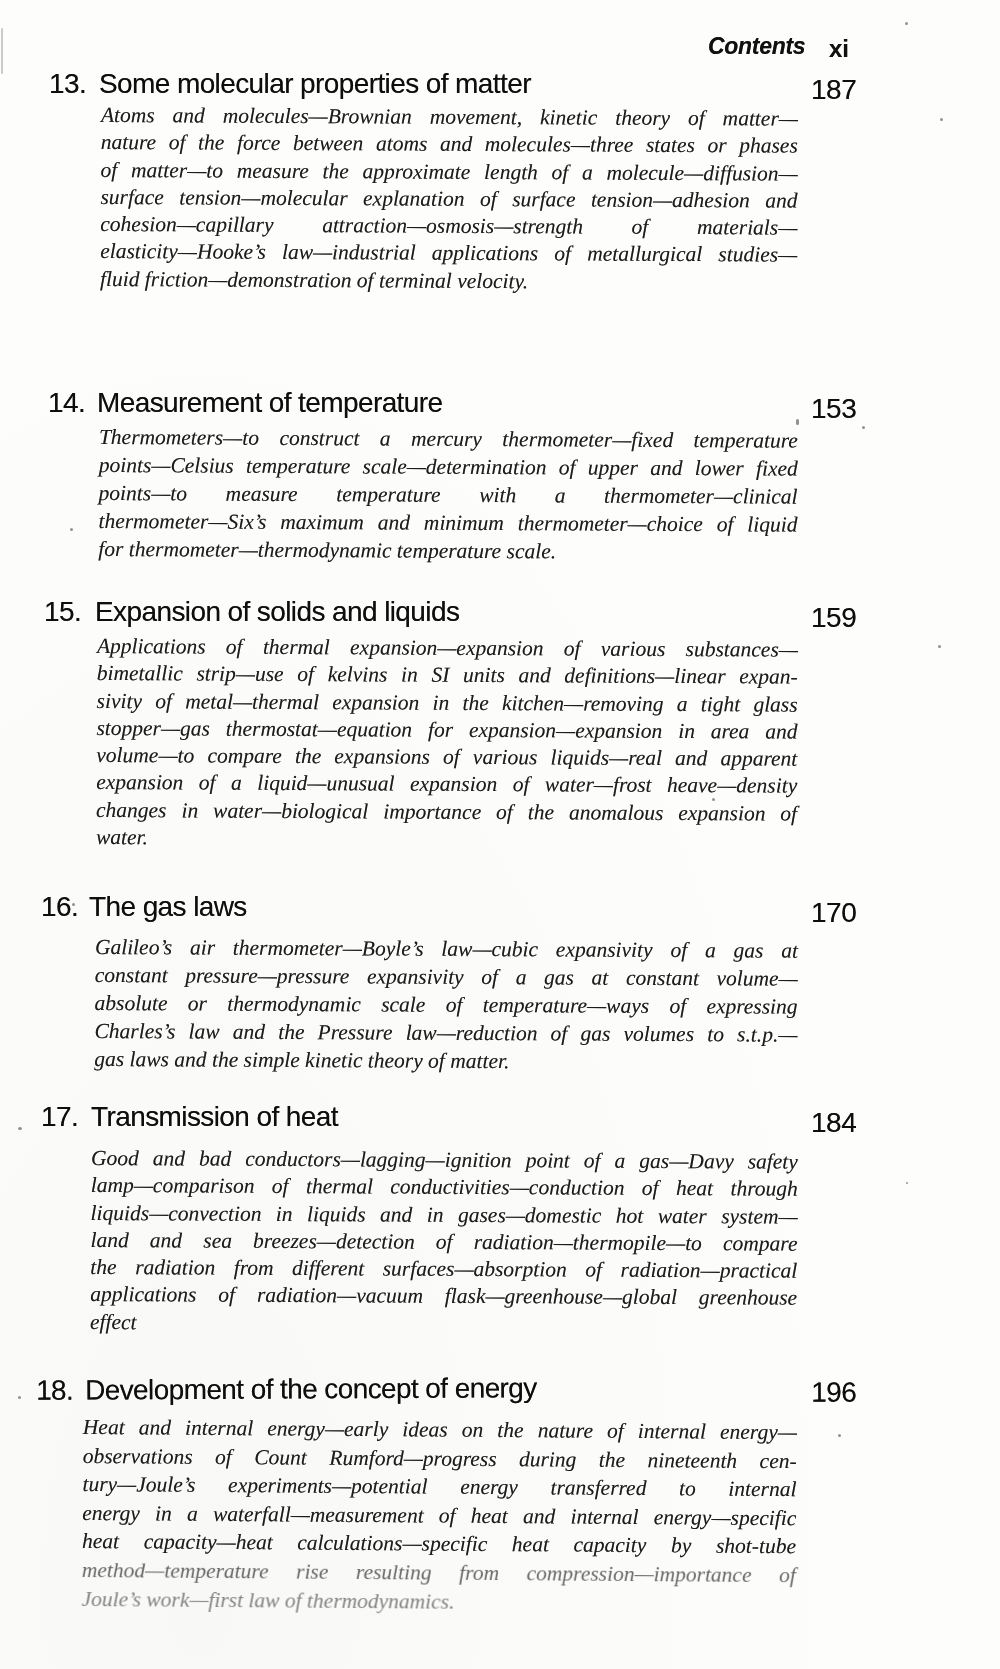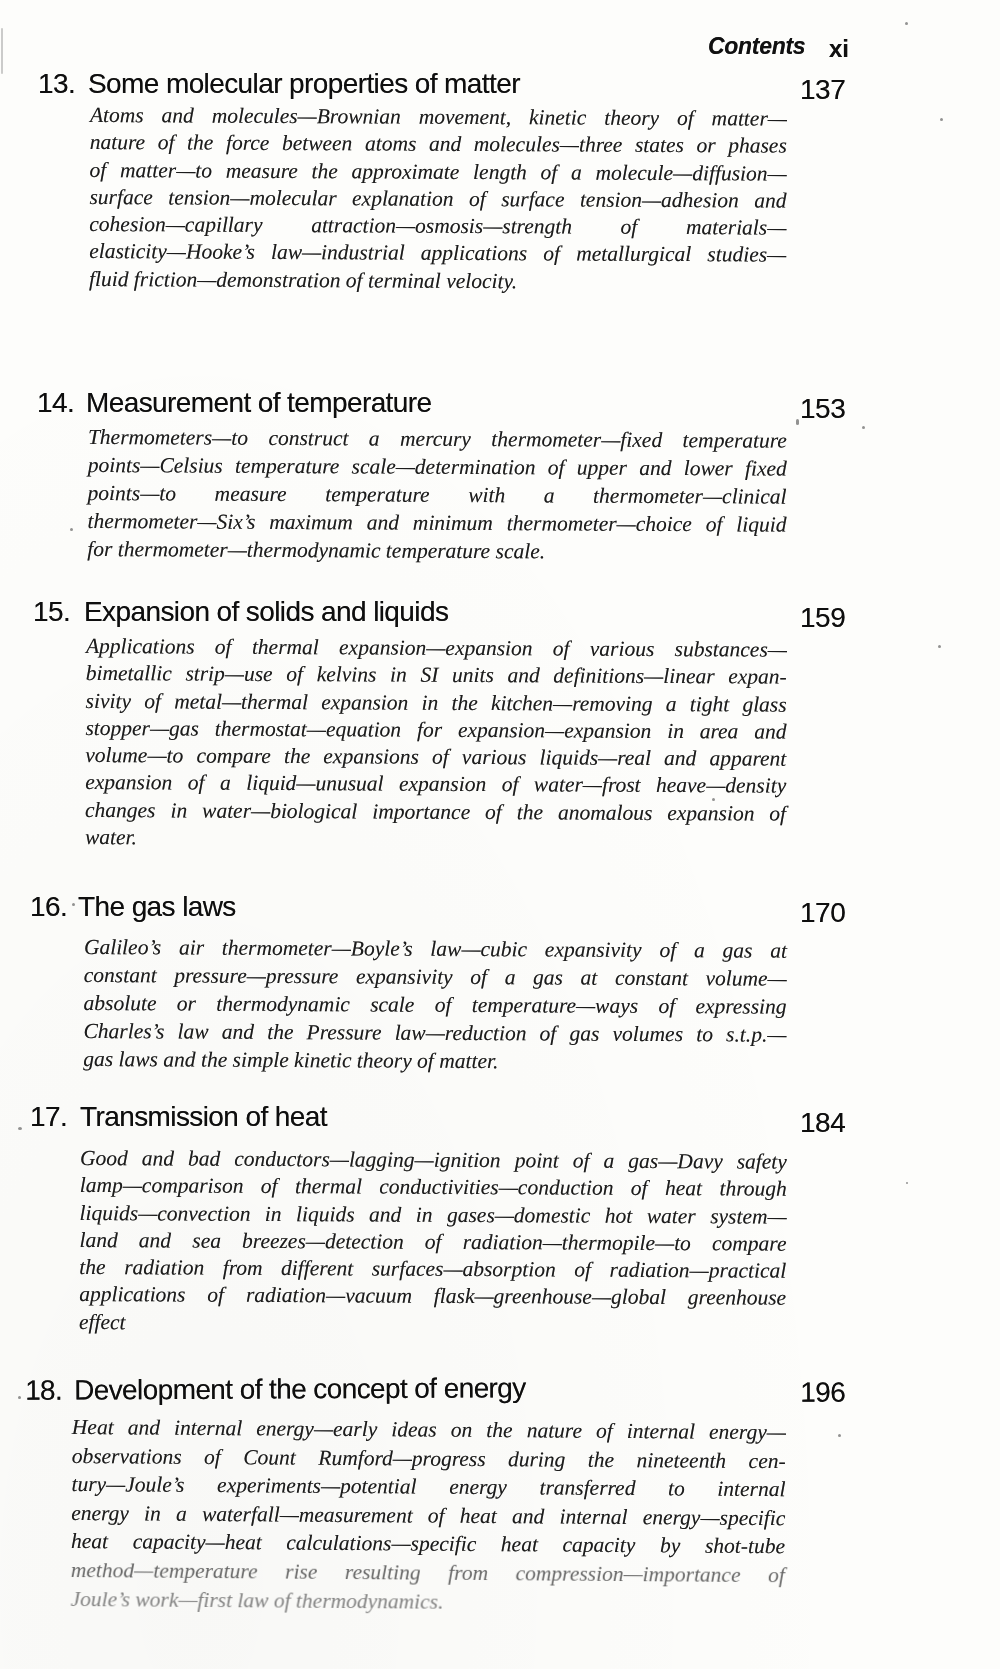--- a/index.html
+++ b/index.html
@@ -9,21 +9,21 @@
     background:#fdfdfb;
     background-image:radial-gradient(ellipse at 20% 95%, rgba(0,0,0,0.02), rgba(0,0,0,0) 60%);
     font-family:"Liberation Sans",sans-serif;color:#141414;
   }
   
   .hdr-title{position:absolute;top:33px;left:708px;font-style:italic;font-weight:700;font-size:23px;letter-spacing:-0.3px;color:#101010;text-shadow:0 0 .5px rgba(0,0,0,.55);}
   .hdr-roman{position:absolute;top:35px;left:829px;font-weight:700;font-size:24px;color:#101010;text-shadow:0 0 .5px rgba(0,0,0,.55);}
   
   .section-heading{position:absolute;top:341px;left:38px;font-weight:700;font-size:28px;letter-spacing:-0.4px;color:#0d0d0d;text-shadow:0 0 .5px rgba(0,0,0,.5);}
   
-  .entry{position:absolute;left:0;width:944px;}
+  .entry{position:absolute;left:11px;width:944px;}
   .entry-head{position:relative;height:36px;}
   .num,.title{position:absolute;top:0;font-size:28px;letter-spacing:-0.6px;color:#0e0e0e;text-shadow:0 0 .55px rgba(0,0,0,.6);white-space:nowrap;}
   .pagenum{position:absolute;top:6px;left:800px;font-size:28px;letter-spacing:-0.5px;color:#0e0e0e;text-shadow:0 0 .55px rgba(0,0,0,.6);}
   .desc{
     position:absolute;font-family:"Liberation Serif",serif;font-style:italic;
     font-size:21.5px;line-height:27.3px;color:#1c1c1c;
     transform:rotate(.3deg);transform-origin:0 0;
     text-shadow:0 0 .35px rgba(0,0,0,.4);
   }
   .desc-line{text-align:justify;text-align-last:justify;white-space:normal;}
@@ -47,21 +47,21 @@
 
 <div class="page">
 
   <span class="hdr-title">Contents</span>
   <span class="hdr-roman">xi</span>
 
   <div class="entry" id="e13">
     <div class="entry-head">
       <span class="num">13.</span>
       <span class="title">Some molecular properties of matter</span>
-      <span class="pagenum">137</span>
+      <span class="pagenum">187</span>
     </div>
     <div class="desc">
         <div class="desc-line">Atoms and molecules—Brownian movement, kinetic theory of matter—</div>
         <div class="desc-line">nature of the force between atoms and molecules—three states or phases</div>
         <div class="desc-line">of matter—to measure the approximate length of a molecule—diffusion—</div>
         <div class="desc-line">surface tension—molecular explanation of surface tension—adhesion and</div>
         <div class="desc-line">cohesion—capillary attraction—osmosis—strength of materials—</div>
         <div class="desc-line">elasticity—Hooke’s law—industrial applications of metallurgical studies—</div>
         <div class="desc-line para-end">fluid friction—demonstration of terminal velocity.</div>
       </div>

